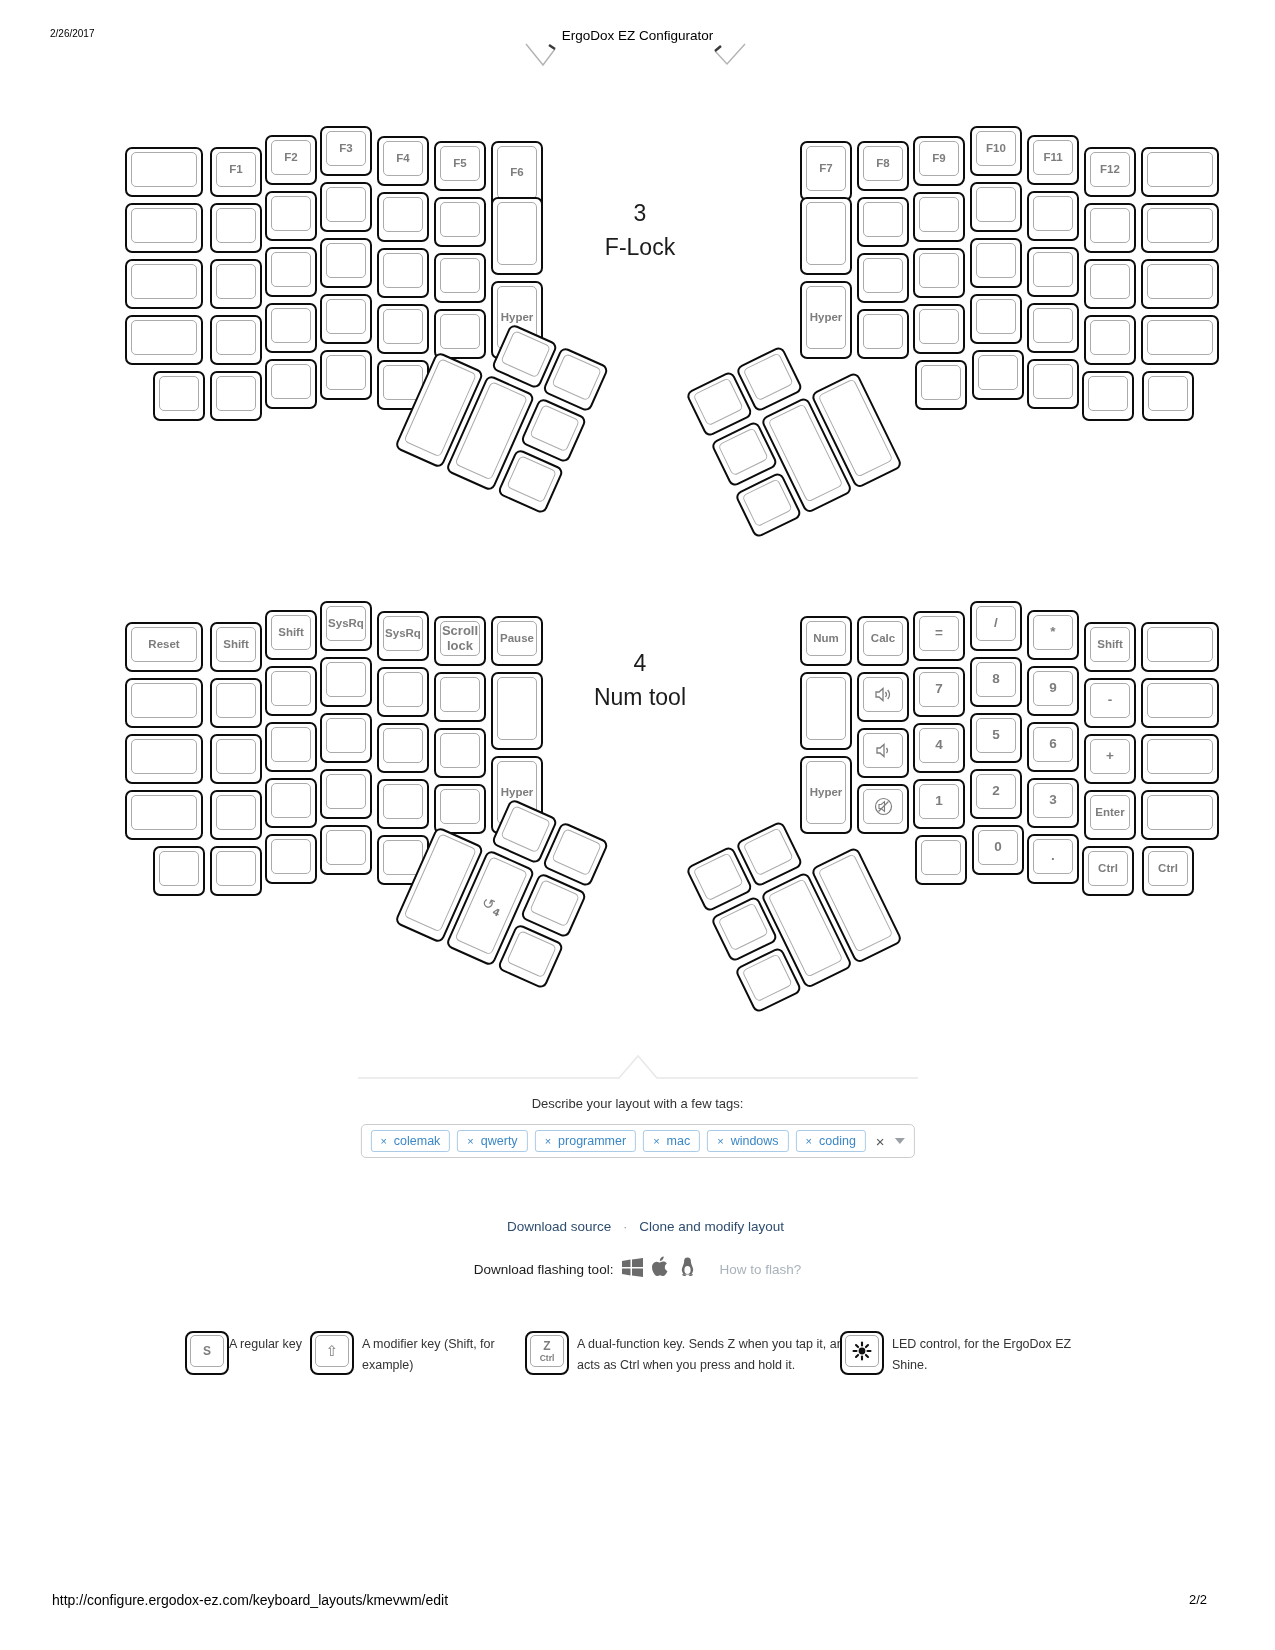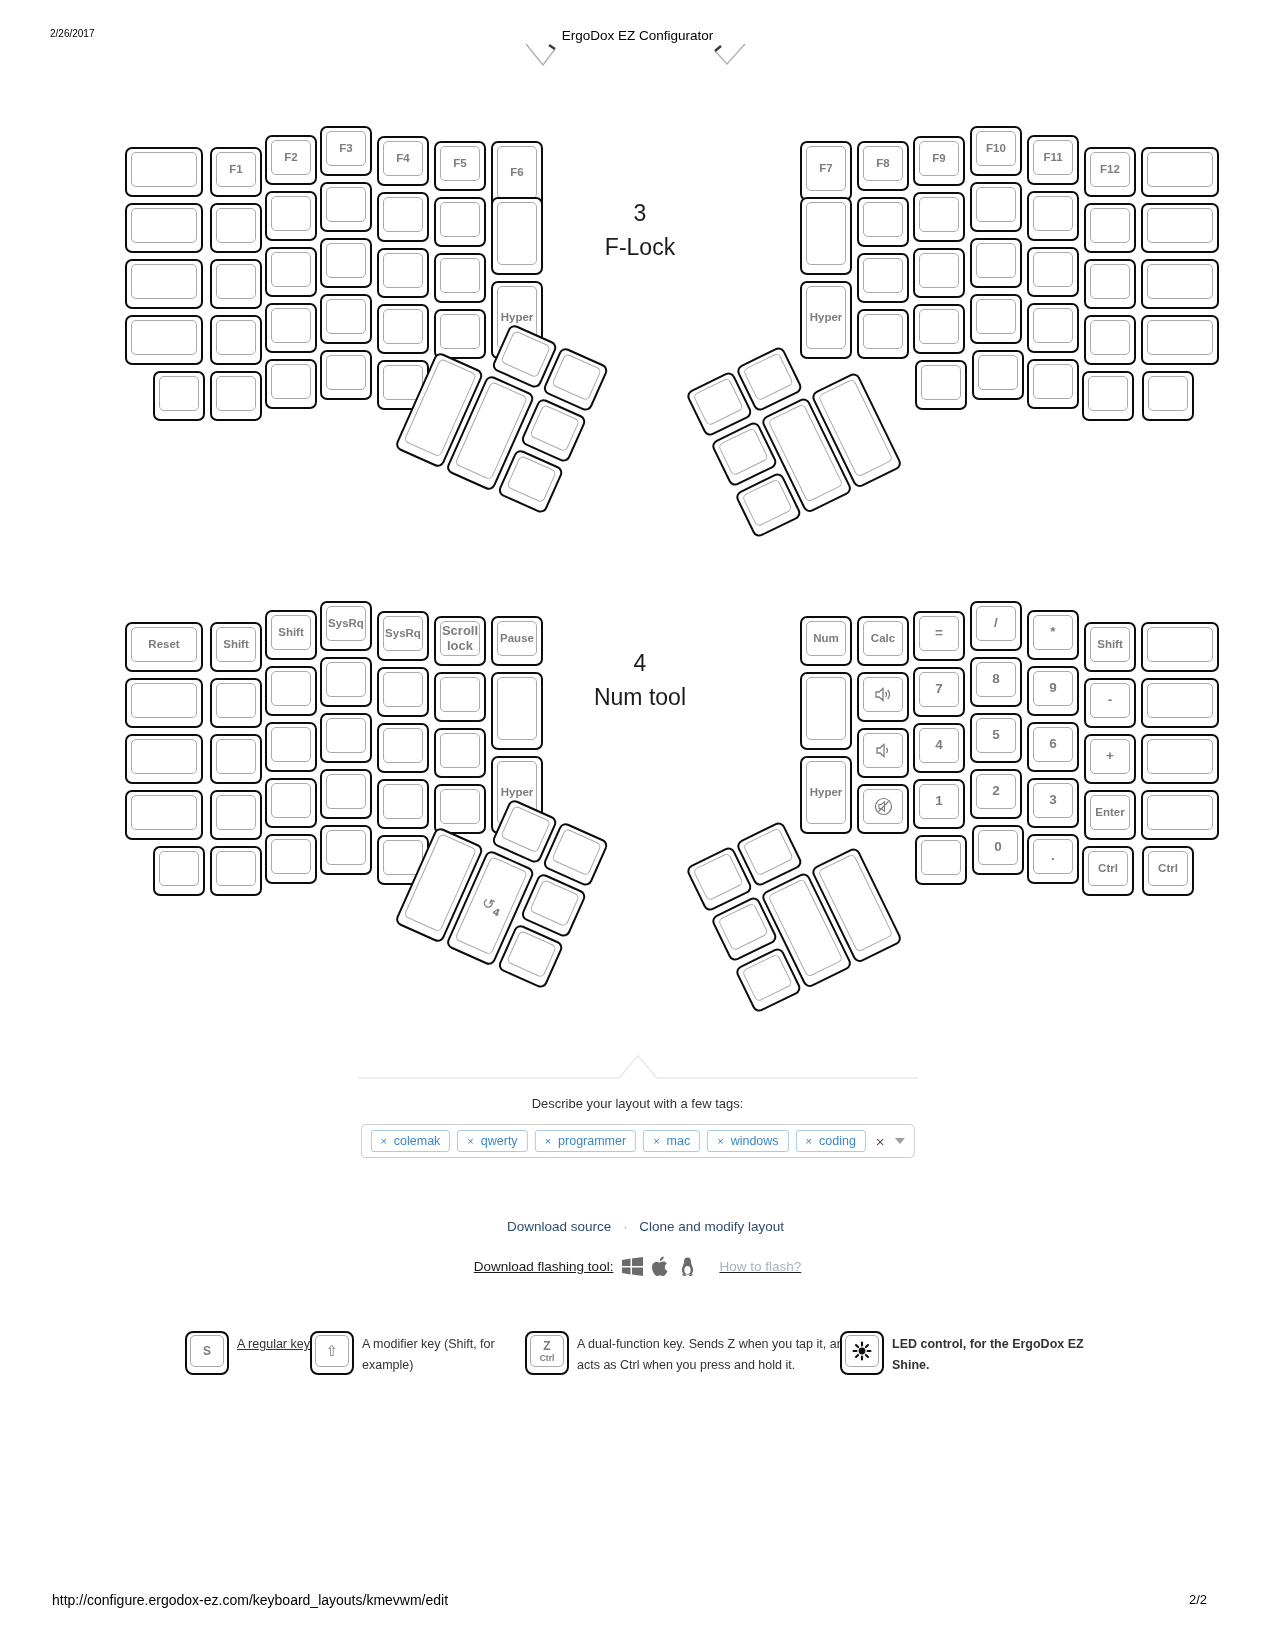--- a/index.html
+++ b/index.html
@@ -29,22 +29,22 @@
   #tag-list{display:flex;align-items:center;gap:7px;}
   .pill{display:flex;align-items:center;gap:7px;border:1px solid var(--tag-border,#a9cbe7);border-radius:3px;
     padding:3px 9px;color:var(--tag-blue,#3b87c6);font-size:12.5px;background:#fff;white-space:nowrap;}
   .pill .x{font-size:11px;line-height:1;}
   #clear-x{color:#555;font-size:15px;margin-left:10px;cursor:default;}
   #caret{width:0;height:0;border-left:5px solid transparent;border-right:5px solid transparent;
     border-top:6px solid #9aa0a6;margin-left:10px;}
 
   #links{position:absolute;left:16px;right:0;top:1219px;text-align:center;font-size:13.5px;color:#999;}
   #links .lnk{color:var(--link-blue,#2e4d6e);margin:0 8px;}
-  #flash{position:absolute;left:0;right:0;top:1256px;display:flex;justify-content:center;align-items:center;
-    gap:9px;font-size:13.5px;color:#1c1c1c;text-decoration:underline;}
+  #flash{position:absolute;left:0;right:0;top:1256px;display:flex;justify-content:center;align-items:flex-end;
+    gap:9px;font-size:13.5px;color:#1c1c1c;}
   #howflash{color:var(--muted-link,#a9b2ba);margin-left:14px;}
   .osicon{display:inline-flex;align-items:center;}
 
   #legend{position:absolute;left:0;top:1328px;width:1275px;height:70px;}
   .lkey{position:absolute;width:44px;height:44px;box-sizing:border-box;background:#fff;
     border:2.5px solid #0c0c0c;border-radius:8px;}
   .lkey .cap{position:absolute;left:3px;right:3px;top:2px;bottom:6px;border:1.5px solid #ababab;border-radius:5px;
     display:flex;flex-direction:column;align-items:center;justify-content:center;color:#7d7d7d;font-weight:bold;font-size:12px;line-height:1;}
   .lkey .cap .sub{font-size:8.5px;margin-top:2px;}
   .lkey .cap .mod{font-family:"DejaVu Sans","Liberation Sans",sans-serif;font-size:15px;font-weight:normal;}
@@ -188,21 +188,21 @@
       </div>
       <div class="key" style="left: 517px; top: 448px; width: 52px; height: 50px; transform: rotate(24deg);">
         <div class="cap"></div>
       </div>
       <div class="key" style="left: 800px; top: 141px; width: 52px; height: 60px;">
         <div class="cap">F7</div>
       </div>
       <div class="key" style="left: 857px; top: 141px; width: 52px; height: 50px;">
         <div class="cap">F8</div>
       </div>
-      <div class="key" style="left: 913px; top: 136px; width: 52px; height: 50px;">
+      <div class="key" style="left: 913px; top: 136px; width: 52px; height: 50px; border-radius: 8px;">
         <div class="cap">F9</div>
       </div>
       <div class="key" style="left: 970px; top: 126px; width: 52px; height: 50px;">
         <div class="cap">F10</div>
       </div>
       <div class="key" style="left: 1027px; top: 135px; width: 52px; height: 50px;">
         <div class="cap">F11</div>
       </div>
       <div class="key" style="left: 1084px; top: 147px; width: 52px; height: 50px;">
         <div class="cap">F12</div>
@@ -628,21 +628,21 @@
     </span>
     <span id="howflash">How to flash?</span>
   </div>
 
   <div id="legend">
       <div class="lkey" style="left: 185px; top: 3px;">
         <div class="cap">
           <span>S</span>
         </div>
       </div>
-      <div class="ltext" style="left: 237px; top: 6px; width: 95px; text-decoration: underline;">A regular key</div>
+      <div class="ltext" style="left: 229px; top: 6px; width: 95px;">A regular key</div>
       <div class="lkey" style="left: 310px; top: 3px;">
         <div class="cap">
           <span class="mod">⇧</span>
         </div>
       </div>
       <div class="ltext" style="left: 362px; top: 6px; width: 150px;">A modifier key (Shift, for example)</div>
       <div class="lkey" style="left: 525px; top: 3px;">
         <div class="cap">
           <span>Z</span>
           <span class="sub">Ctrl</span>
@@ -659,18 +659,18 @@
               <line x1="2.5" y1="11" x2="5.5" y2="11"></line>
               <line x1="16.5" y1="11" x2="19.5" y2="11"></line>
               <line x1="5" y1="5" x2="7.1" y2="7.1"></line>
               <line x1="14.9" y1="14.9" x2="17" y2="17"></line>
               <line x1="5" y1="17" x2="7.1" y2="14.9"></line>
               <line x1="14.9" y1="7.1" x2="17" y2="5"></line>
             </g>
           </svg>
         </div>
       </div>
-      <div class="ltext" style="left: 892px; top: 6px; width: 215px; font-weight: bold;">LED control, for the ErgoDox EZ Shine.</div>
+      <div class="ltext" style="left: 892px; top: 6px; width: 215px;">LED control, for the ErgoDox EZ Shine.</div>
     </div>
 
   <div class="ftr-url">http://configure.ergodox-ez.com/keyboard_layouts/kmevwm/edit</div>
   <div class="ftr-page">2/2</div>
 </div>
 
 </body></html>

